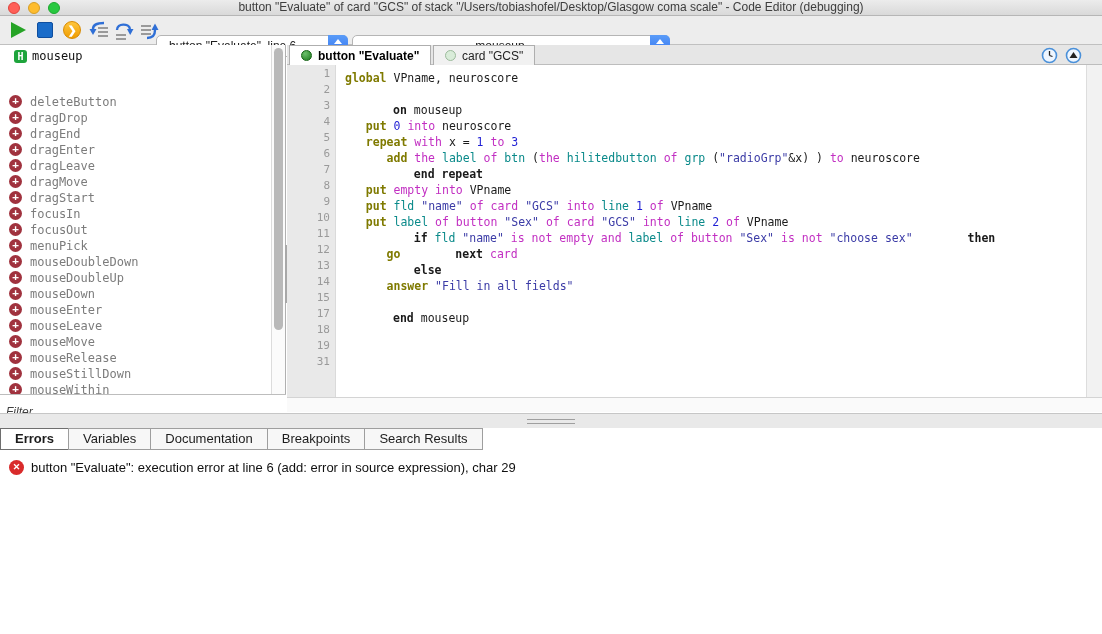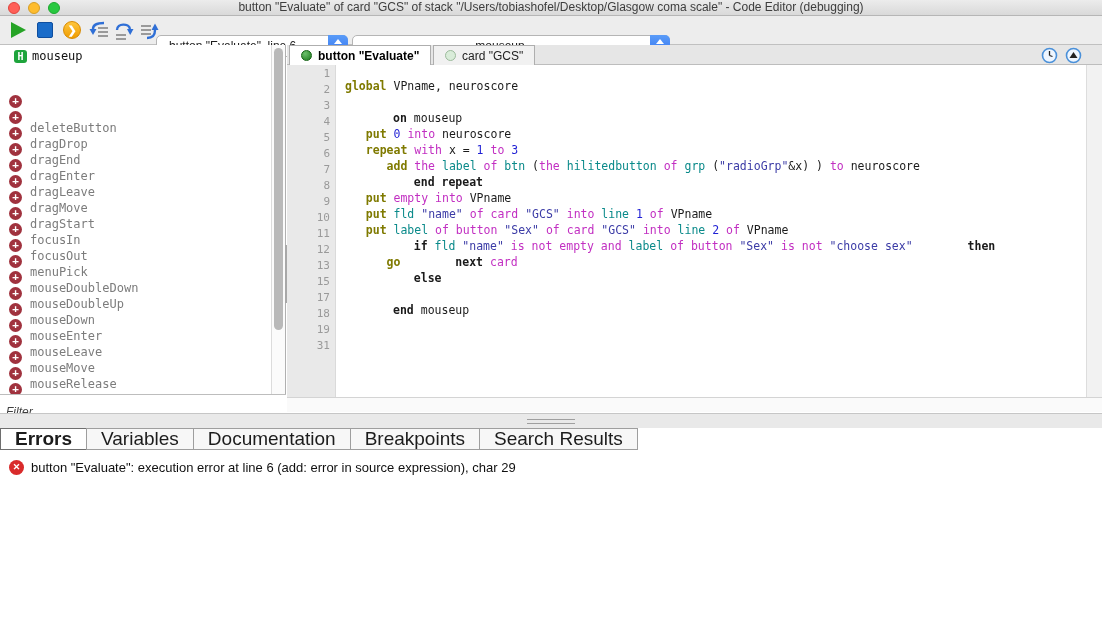--- a/index.html
+++ b/index.html
@@ -48,21 +48,21 @@
     border-right:1px solid #b0b0b0; overflow:hidden;
     font-family:"DejaVu Sans Mono", monospace; }
   .cur-handler { position:absolute; left:0; top:4px; height:16px; width:270px; }
   .h-icon { position:absolute; left:14px; top:1px; width:13px; height:13px; background:#1ea43c;
     border-radius:3px; color:#fff; font-size:10px; font-weight:bold; text-align:center; line-height:13px; }
   .cur-handler .lbl { position:absolute; left:32px; top:0; font-size:12px; color:#111; }
   .hlist { position:absolute; left:0; top:49px; width:270px; }
   .hrow { position:relative; height:16px; }
   .plus-icon { position:absolute; left:9px; top:1px; width:13px; height:13px; border-radius:50%;
     background:#a0323e; color:#fff; font-size:11px; font-weight:bold; text-align:center; line-height:12px; }
-  .hrow .lbl { position:absolute; left:30px; top:1px; font-size:12px; color:#7c7c7c;margin-top:26px; }
+  .hrow .lbl { position:absolute; left:30px; top:1px; font-size:12px; color:#7c7c7c; }
   .side-scroll { position:absolute; right:0; top:0; width:14px; height:349px; background:#fbfbfb;
     border-left:1px solid #dcdcdc; }
   .side-thumb { position:absolute; left:2px; top:3px; width:9px; height:282px; background:#b9b9b9;
     border-radius:5px; }
   .pane-grip { position:absolute; left:285px; top:245px; width:2px; height:58px; background:#a8a8a8; }
 
   .filterbox { position:absolute; left:0; top:394px; width:286px; height:36px; background:#fff;
     border-top:1px solid #bdbdbd; border-bottom:1px solid #bdbdbd; }
   .filterbox input { width:100%; height:100%; border:none; outline:none; background:transparent;
     font-family:"Liberation Sans", sans-serif; font-size:12px; font-style:italic; padding-left:6px; color:#333; }
@@ -81,21 +81,21 @@
   .dot.off { background:#d9ecd9; border:1px solid #9dbb9d; }
   .tab-icons { position:absolute; right:20px; top:2px; display:flex; gap:7px; }
 
   .code { position:absolute; left:0; top:20px; width:799px; height:332px; background:#fff; overflow:hidden;
     font-family:"DejaVu Sans Mono", monospace; font-size:11.5px; }
   .gutter-bg { position:absolute; left:0; top:0; width:49px; height:332px; background:#e9e9e9;
     border-right:1px solid #dadada; }
   .code-line { position:relative; height:16px; }
   .gcell { position:absolute; left:0; top:0; width:43px; text-align:right; color:#9a9a9a;
     font-size:11px; line-height:16px; }
-  .ctext { position:absolute; left:58px; top:12px; white-space:pre; line-height:16px; }
+  .ctext { position:absolute; left:58px; top:4px; white-space:pre; line-height:16px; }
   .t-cmd { color:#7f7a00; font-weight:bold; }
   .t-kw  { color:#1a1a1a; font-weight:bold;margin-left:48px; }
   .t-prep{ color:#c22fc2; }
   .t-prop{ color:#0a8a8a; }
   .t-str { color:#3b3ba6; }
   .t-num { color:#1f1fd4; }
   .t-pln { color:#1b1b1b; }
 
   .vscroll { position:absolute; left:799px; top:20px; width:16px; height:332px; background:#f2f2f2;
     border-left:1px solid #ddd; }
@@ -103,21 +103,21 @@
     border-top:1px solid #d4d4d4; }
 
   
   .splitter { position:absolute; left:0; top:413px; width:1102px; height:15px; background:#e9e9e9;
     border-top:1px solid #c6c6c6; }
   .grip { position:absolute; left:527px; top:5px; width:48px; height:5px;
     border-top:1px solid #9f9f9f; border-bottom:1px solid #9f9f9f; }
 
   
   .btabs { position:absolute; left:0; top:428px; height:22px; display:flex; }
-  .btab { height:22px; line-height:20px; padding:0 14px; font-size:19px; color:#1c1c1c;
+  .btab { height:22px; line-height:20px; padding:0 14px; font-size:13px; color:#1c1c1c;
     background:#f7f7f7; border:1px solid #9e9e9e; margin-left:-1px; white-space:nowrap; }
   .btab:first-child { margin-left:0; }
   .btab.active { background:#fff; font-weight:bold; border-color:#6e6e6e; }
   .error-row { position:absolute; left:0; top:458px; width:1102px; height:20px; }
   .err-icon { position:absolute; left:9px; top:2px; width:15px; height:15px; border-radius:50%;
     background:#d92b2b; color:#fff; font-size:9px; font-weight:bold; text-align:center; line-height:15px; }
   .err-text { position:absolute; left:31px; top:2px; font-size:13px; color:#101010; white-space:nowrap; }
 </style>
 </head>
 <body>
@@ -350,20 +350,24 @@
           </div>
           <div class="code-line">
             <span class="gcell">12</span>
             <span class="ctext"><span class="t-pln">      </span><span class="t-cmd">go</span><span class="t-pln"> </span><span class="t-kw">next</span><span class="t-pln"> </span><span class="t-prep">card</span></span>
           </div>
           <div class="code-line">
             <span class="gcell">13</span>
             <span class="ctext"><span class="t-pln">   </span><span class="t-kw">else</span></span>
           </div>
           <div class="code-line">
+            <span class="gcell">14</span>
+            <span class="ctext"><span class="t-pln">      </span><span class="t-cmd">answer</span><span class="t-pln"> </span><span class="t-str">"Fill in all fields"</span></span>
+          </div>
+          <div class="code-line">
             <span class="gcell">15</span>
             <span class="ctext"></span>
           </div>
           <div class="code-line">
             <span class="gcell">17</span>
             <span class="ctext"><span class="t-kw">end</span><span class="t-pln"> mouseup</span></span>
           </div>
           <div class="code-line">
             <span class="gcell">18</span>
             <span class="ctext"></span>

